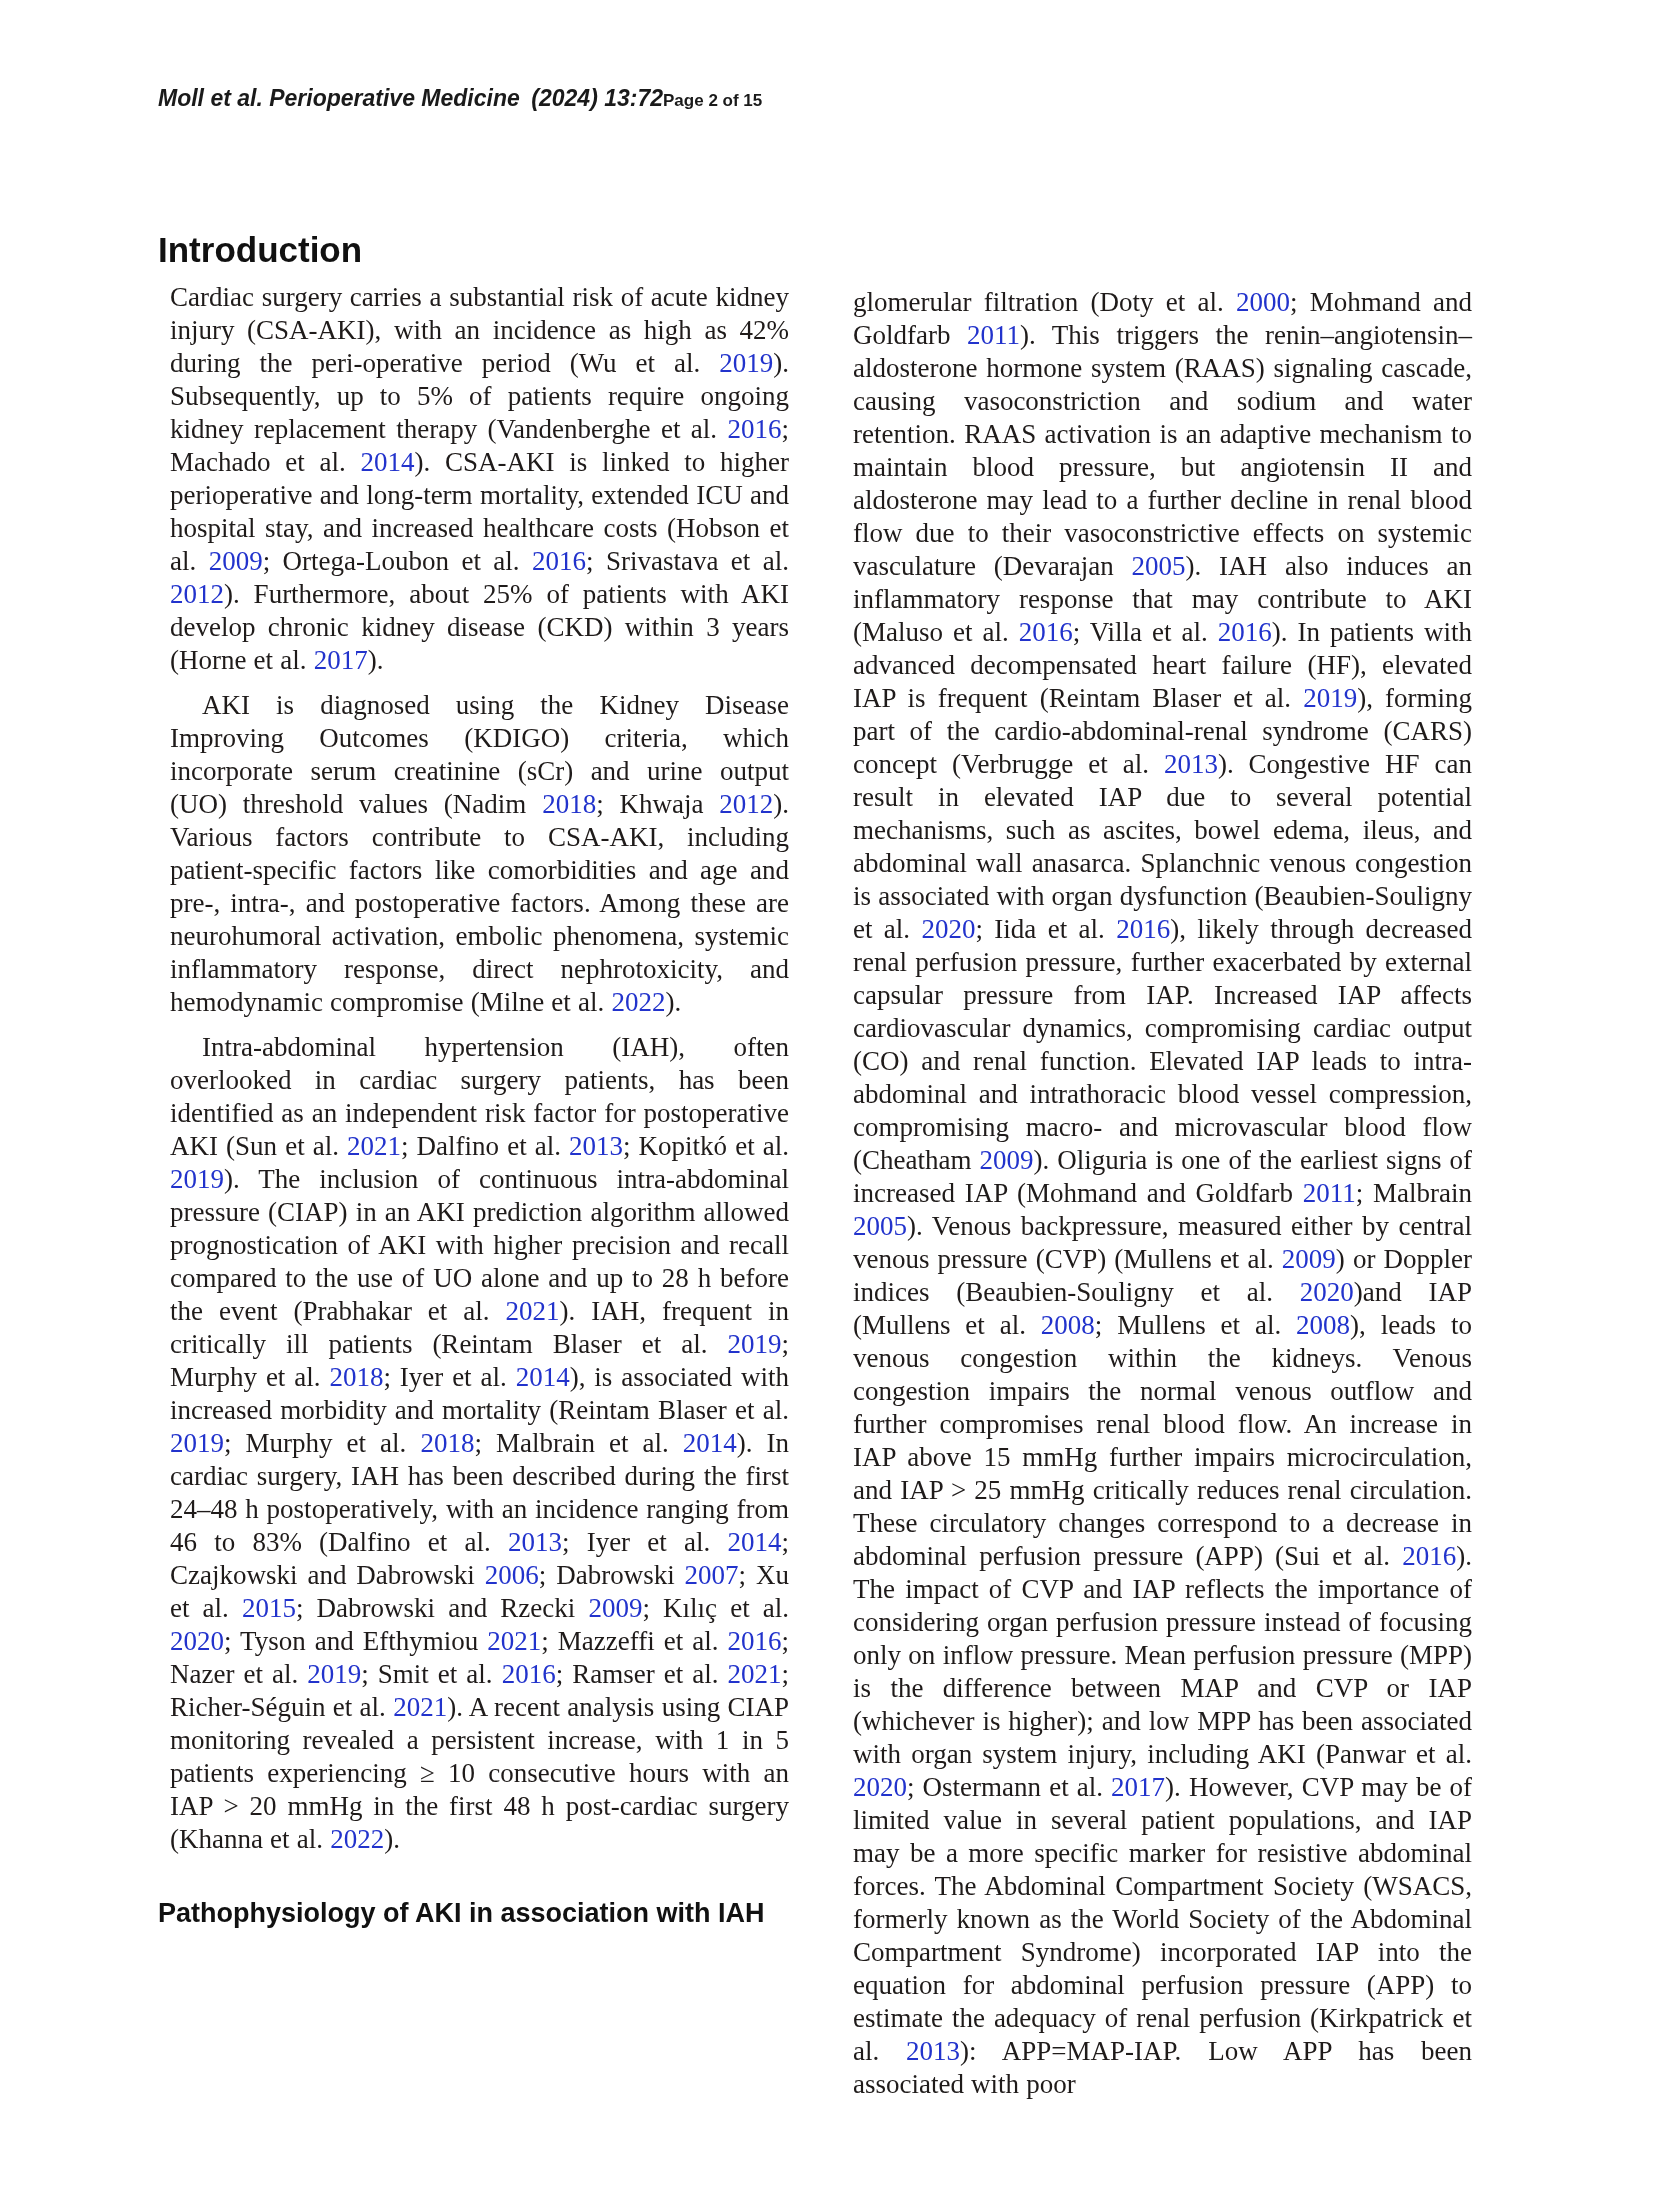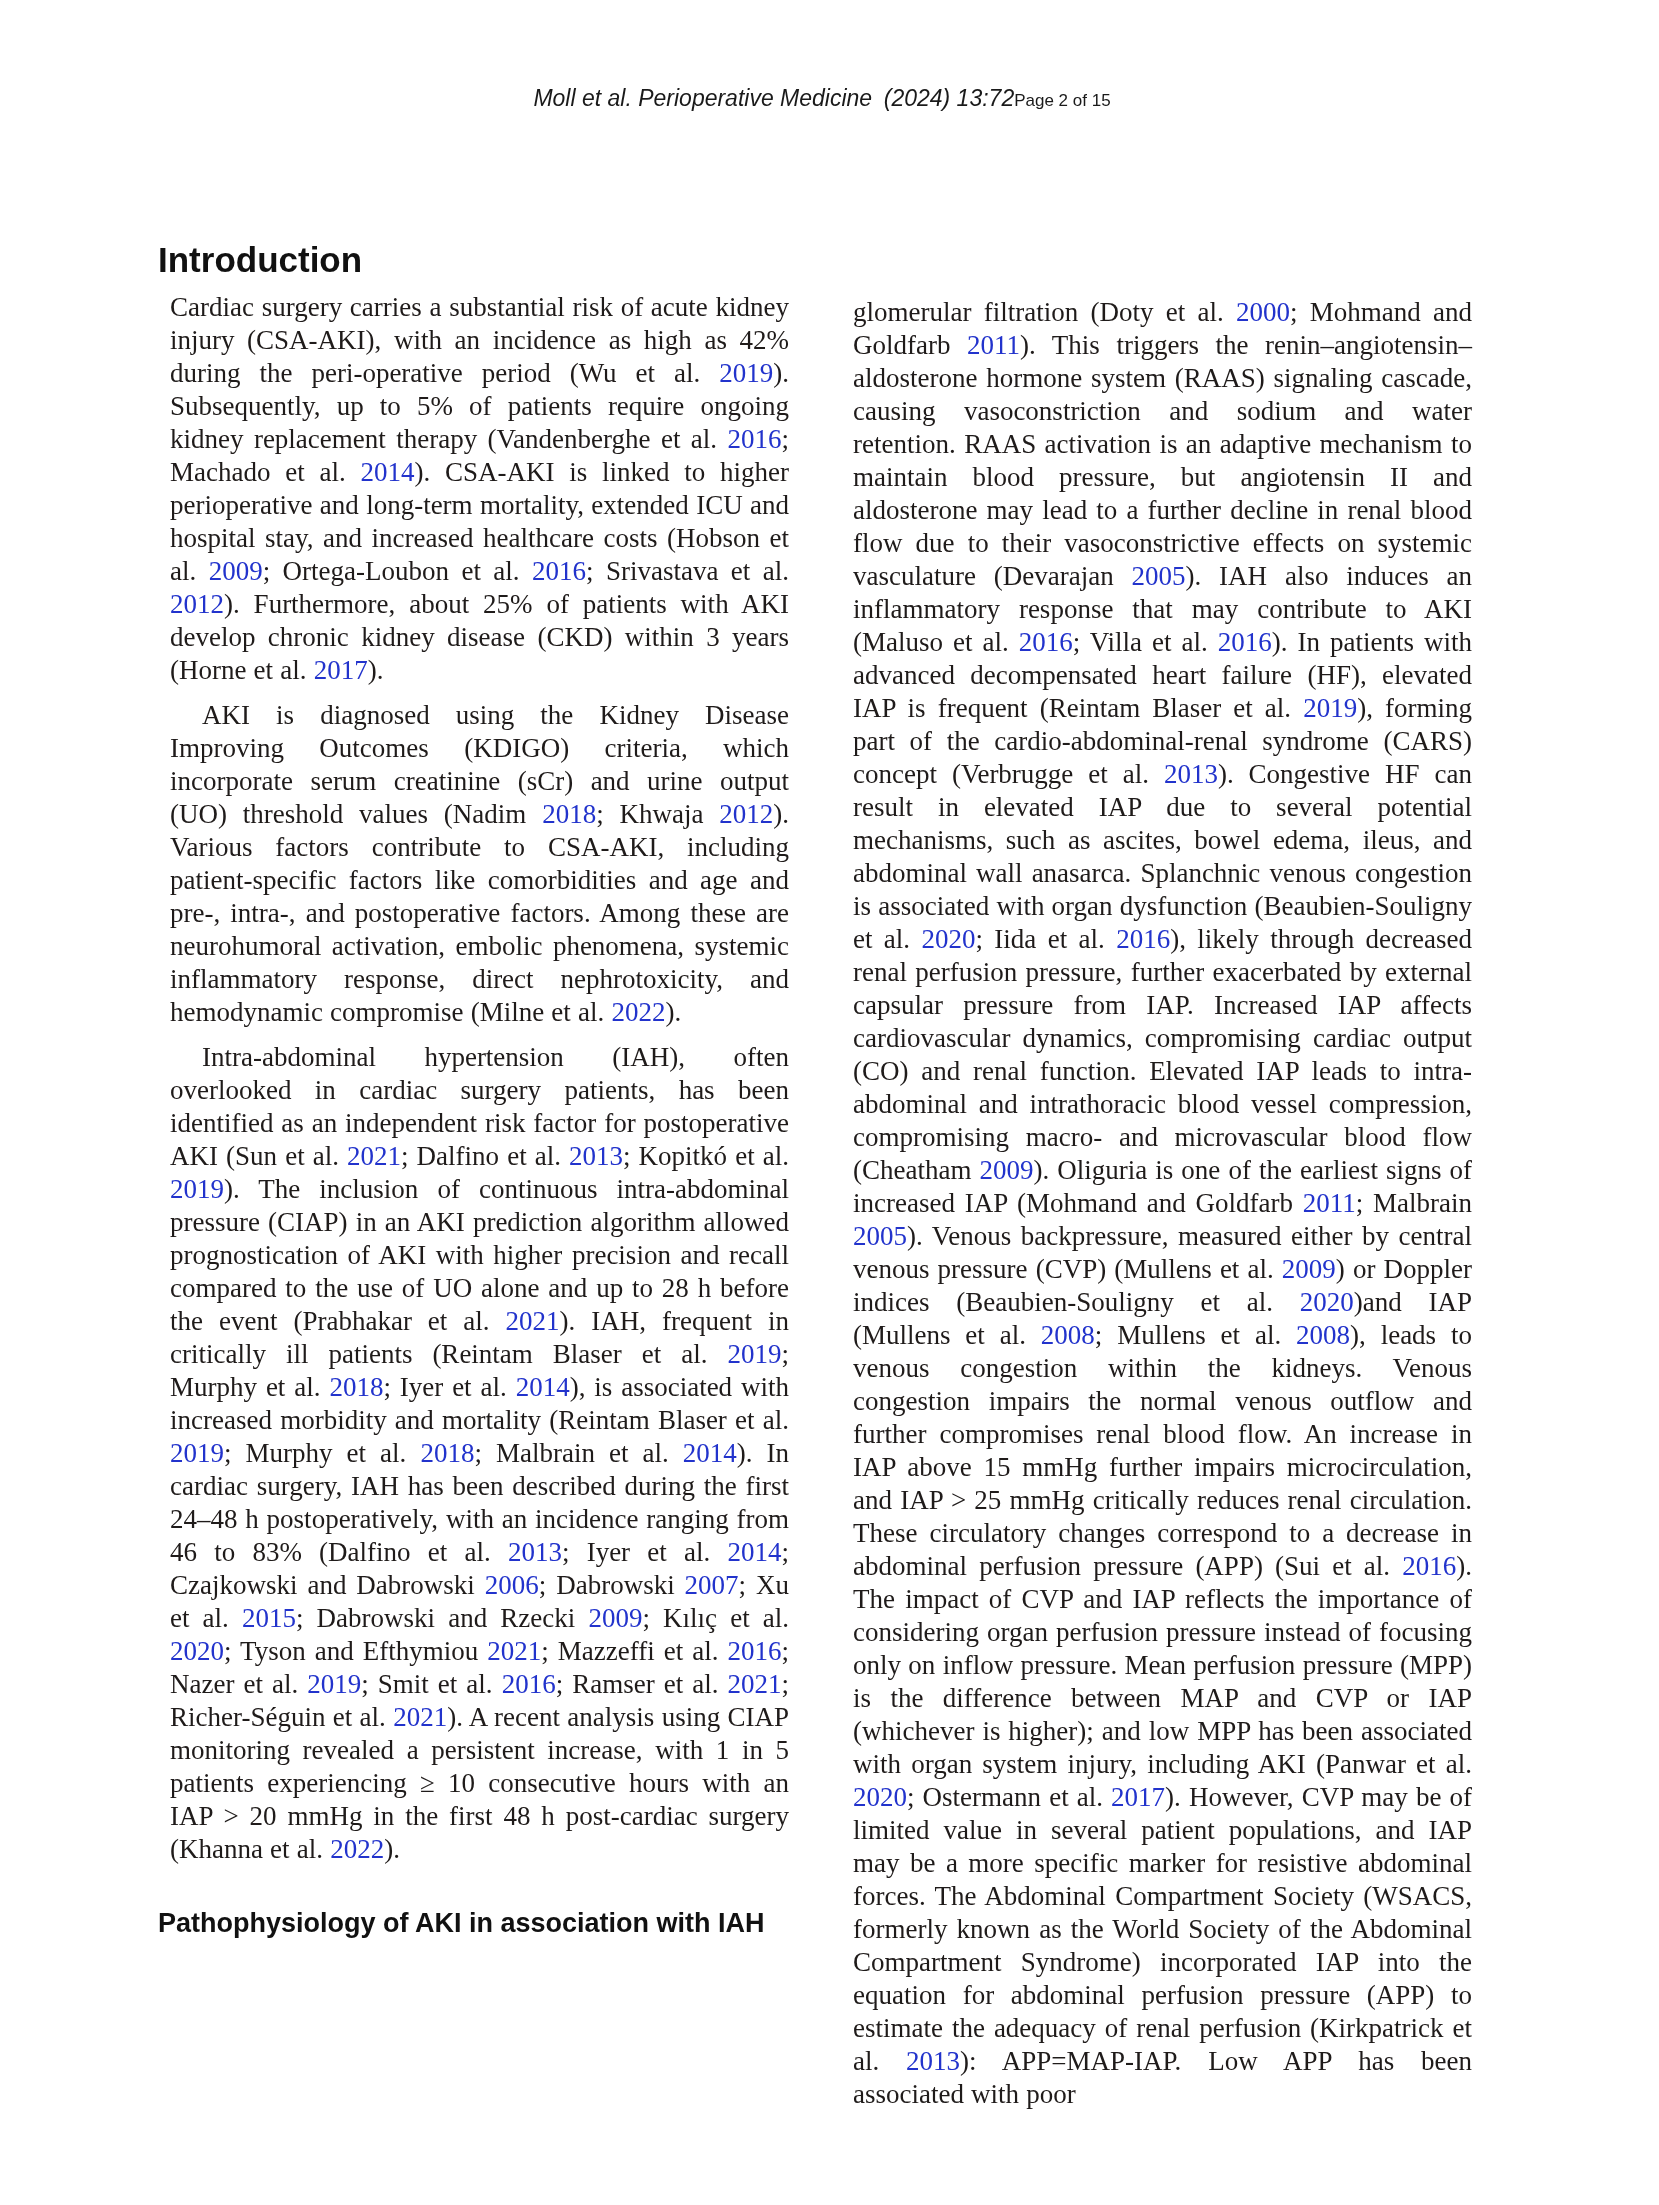--- a/index.html
+++ b/index.html
@@ -3,28 +3,28 @@
 <meta charset="utf-8">
 <style>
   html,body { margin:0; padding:0; background:#ffffff; }
   .page {
     position:relative; width:1660px; height:2205px; background:#ffffff;
     font-family:"Liberation Serif", serif; color:var(--body-color,#1f1b1a);
     overflow:hidden;
   }
   .header {
     position:absolute; top:85px; left:158px; width:1328px;
-    display:flex; justify-content:center; align-items:baseline;
-    font-family:"Liberation Sans", sans-serif; font-size:23px; color:#1a1a1a;
+    display:flex; justify-content:flex-start; align-items:baseline;
+    font-family:"Liberation Sans", sans-serif; font-size:23px; color:#1a1a1a;font-weight:bold;
   }
   .header-left { font-style:italic; white-space:nowrap; }
   .header-left .journal-info { margin-left:11.6px; }
   .header-right { font-size:17px; }
   .columns {
-    position:absolute; top:241px; left:158px; width:1326px;
+    position:absolute; top:231px; left:158px; width:1326px;
     display:flex; gap:40px;
   }
   .col { width:643px; }
   .col-right { padding-top:43px; }
   h2.sec {
     font-family:"Liberation Sans", sans-serif; font-weight:bold;
     font-size:35px; line-height:38px; margin:0 0 6.6px 0; color:#111111;
   }
   h3.subsec {
     font-family:"Liberation Sans", sans-serif; font-weight:bold;

